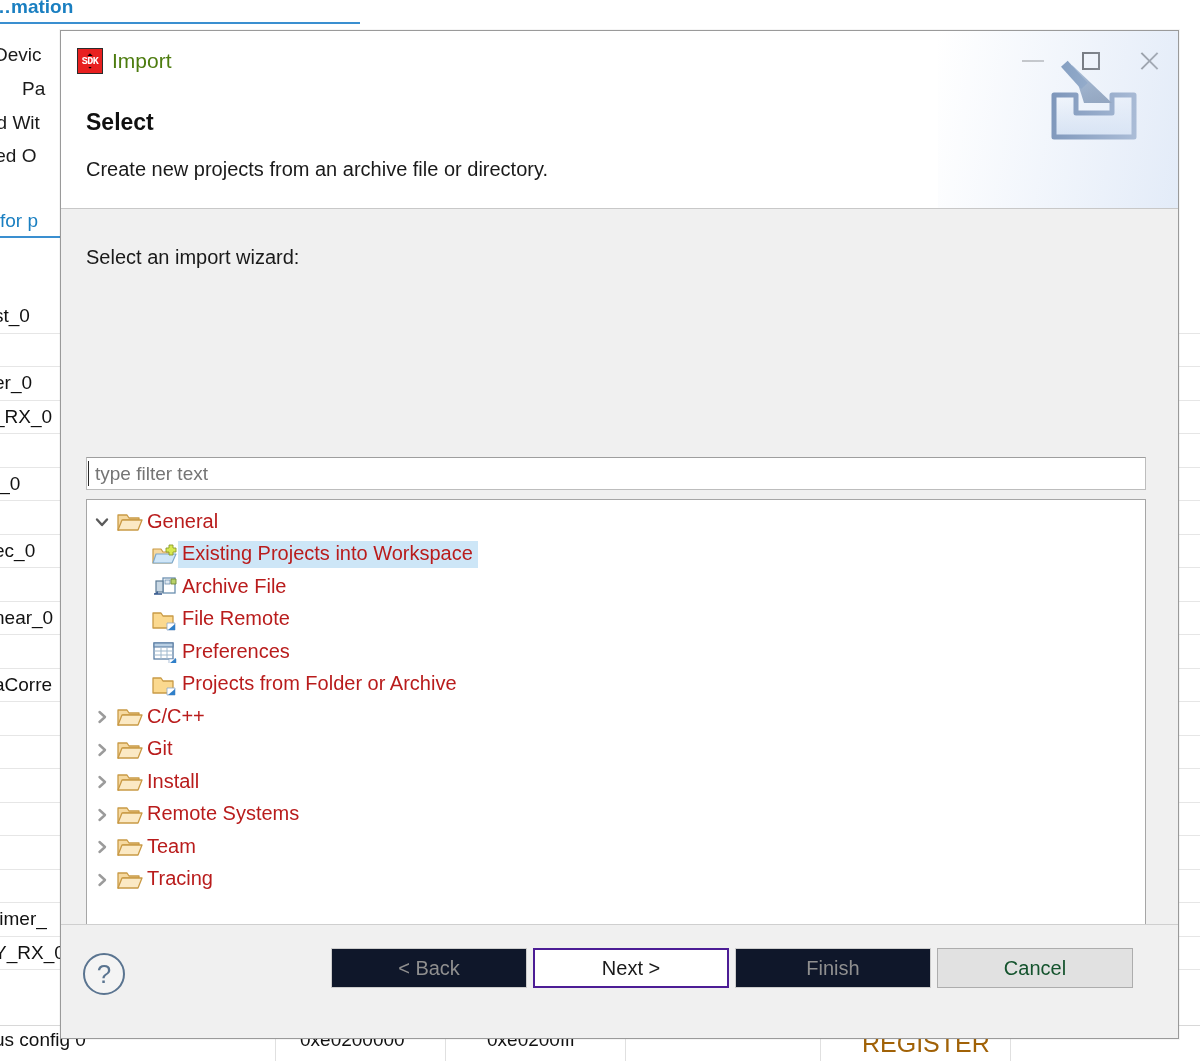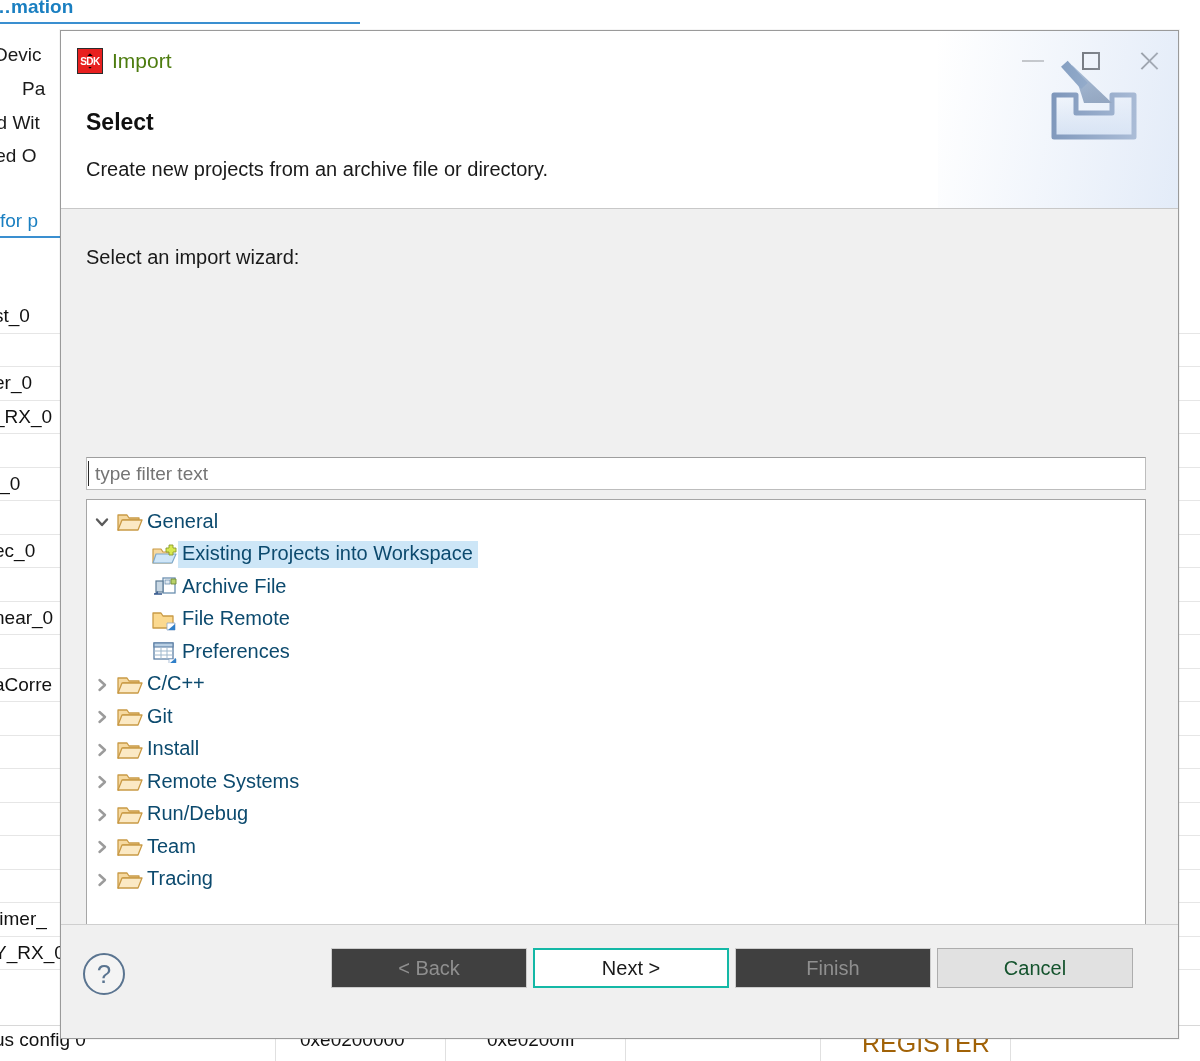--- a/index.html
+++ b/index.html
@@ -89,21 +89,21 @@
   .sdk-icon .b2 { right:-5px; top:-6px; width:16px; height:16px; transform: rotate(45deg); }
   .sdk-icon .b3 { left:-5px; bottom:-6px; width:16px; height:16px; transform: rotate(45deg); }
   .sdk-icon .b4 { right:-5px; bottom:-6px; width:16px; height:16px; transform: rotate(45deg); }
   .sdk-icon .bar {
     position: absolute; left: 0; right: 0; top: 7px; height: 11px;
     background: #e8201f;
   }
   .sdk-icon .txt {
     position: absolute; left: 0; right: 0; top: 6px;
     text-align: center; color: #fff; font-size: 10px; font-weight: bold;
-    font-family: Liberation Sans, sans-serif; letter-spacing: -0.5px;
+    font-family: Liberation Mono, monospace; letter-spacing: -0.5px;
     line-height: 14px; z-index: 3;
   }
   .title-text {
     margin-left: 9px; font-size: 21px; color: #4d7c0f;
   }
   .wincontrols {
     position: absolute; right: 0; top: 0; height: 60px;
     display: flex; align-items: center;
   }
   .wc {
@@ -162,21 +162,21 @@
     position: absolute; left: 25px; top: 290px;
     width: 1060px; height: 518px;
     background: #ffffff;
     border: 1px solid #a6a6a6;
     box-sizing: border-box;
     overflow: hidden;
   }
   .tree { padding: 6px 0 0 0; }
   .tnode {
     height: 32.5px; display: flex; align-items: center;
-    font-size: 20px; color: #0c4a6e;
+    font-size: 20px; color: #b91c1c;
     white-space: nowrap;
   }
   .tnode .twist {
     width: 30px; flex: none; display: flex;
     align-items: center; justify-content: center;
     color: #8d8d8d;
   }
   .tnode .lbl { padding: 1px 5px 3px 4px; }
   .tnode.selected .lbl {
     background: #cde6f7;
@@ -203,27 +203,27 @@
     display: flex; gap: 6px;
   }
   .btn {
     width: 196px; height: 40px;
     font-size: 20px;
     font-family: "Liberation Sans", sans-serif;
     display: flex; align-items: center; justify-content: center;
     box-sizing: border-box;
   }
   .btn.disabled {
-    background: #404040; color: #8f8f8f; border: 1px solid #cccccc;
+    background: #0f172a; color: #8f8f8f; border: 1px solid #cccccc;
   }
   .btn.normal {
     background: #e1e1e1; color: #14532d; border: 1px solid #adadad;
   }
   .btn.focused {
-    background: #ffffff; color: #1a1a1a; border: 2px solid #14b8a6;
+    background: #ffffff; color: #1a1a1a; border: 2px solid #4c1d95;
   }
 </style>
 </head>
 <body>
 
 <div id="root">
 
   <div class="bg">
     <div class="bg-title">…mation</div>
     <div class="bg-rule"></div>
@@ -423,20 +423,29 @@
               <span class="twist"></span>
               <span class="ficon"><svg width="26" height="22" viewBox="0 0 26 22">
     <rect x="2" y="2" width="19" height="16" fill="#ffffff" stroke="#5b7fa5" stroke-width="1.3"></rect>
     <rect x="2" y="2" width="19" height="4" fill="#b9cfe3" stroke="#5b7fa5" stroke-width="1.1"></rect>
     <path d="M9 6 V18 M15 6 V18 M2 10 H21 M2 14 H21" stroke="#9fb8cd" stroke-width="1"></path>
     <path d="M17 18 h7 v5 h-7 z" fill="#ffffff" stroke="#8aa6c8" stroke-width="0.7"></path>
     <path d="M18 22 l6 0 l0 -5 z" fill="#2f7fc9"></path>
   </svg></span>
               <span class="lbl">Preferences</span>
             </div>
+            <div class="tnode child">
+              <span class="twist"></span>
+              <span class="ficon"><svg width="26" height="22" viewBox="0 0 26 22">
+    <path d="M1 4 h8 l2 3 h10 v12 H1 z" fill="#fbd98f" stroke="#c99a45" stroke-width="1.3" stroke-linejoin="round"></path>
+    <path d="M15 14 h8 v7 h-8 z" fill="#ffffff" stroke="#8aa6c8" stroke-width="0.8"></path>
+    <path d="M16 21 l7 0 l0 -6 z" fill="#2f7fc9"></path>
+  </svg></span>
+              <span class="lbl">Projects from Folder or Archive</span>
+            </div>
             <div class="tnode">
               <span class="twist">
                 <svg width="14" height="14" viewBox="0 0 14 14">
                   <path d="M4.5 2 L10 7 L4.5 12" fill="none" stroke="#9b9b9b" stroke-width="2.4" stroke-linecap="round" stroke-linejoin="round"></path>
                 </svg>
               </span>
               <span class="ficon"><svg width="26" height="22" viewBox="0 0 26 22">
     <path d="M1 4 h9 l2 3 h10 v2 H6 L2 19 H1 z" fill="#f6d9a0" stroke="#c99a45" stroke-width="1.3" stroke-linejoin="round"></path>
     <path d="M5 9 h20 l-4 10 H1 z" fill="#fbe9c4" stroke="#c99a45" stroke-width="1.3" stroke-linejoin="round"></path>
   </svg></span>
@@ -470,32 +479,20 @@
               <span class="twist">
                 <svg width="14" height="14" viewBox="0 0 14 14">
                   <path d="M4.5 2 L10 7 L4.5 12" fill="none" stroke="#9b9b9b" stroke-width="2.4" stroke-linecap="round" stroke-linejoin="round"></path>
                 </svg>
               </span>
               <span class="ficon"><svg width="26" height="22" viewBox="0 0 26 22">
     <path d="M1 4 h9 l2 3 h10 v2 H6 L2 19 H1 z" fill="#f6d9a0" stroke="#c99a45" stroke-width="1.3" stroke-linejoin="round"></path>
     <path d="M5 9 h20 l-4 10 H1 z" fill="#fbe9c4" stroke="#c99a45" stroke-width="1.3" stroke-linejoin="round"></path>
   </svg></span>
               <span class="lbl">Remote Systems</span>
-            </div>
-            <div class="tnode">
-              <span class="twist">
-                <svg width="14" height="14" viewBox="0 0 14 14">
-                  <path d="M4.5 2 L10 7 L4.5 12" fill="none" stroke="#9b9b9b" stroke-width="2.4" stroke-linecap="round" stroke-linejoin="round"></path>
-                </svg>
-              </span>
-              <span class="ficon"><svg width="26" height="22" viewBox="0 0 26 22">
-    <path d="M1 4 h9 l2 3 h10 v2 H6 L2 19 H1 z" fill="#f6d9a0" stroke="#c99a45" stroke-width="1.3" stroke-linejoin="round"></path>
-    <path d="M5 9 h20 l-4 10 H1 z" fill="#fbe9c4" stroke="#c99a45" stroke-width="1.3" stroke-linejoin="round"></path>
-  </svg></span>
-              <span class="lbl">Run/Debug</span>
             </div>
             <div class="tnode">
               <span class="twist">
                 <svg width="14" height="14" viewBox="0 0 14 14">
                   <path d="M4.5 2 L10 7 L4.5 12" fill="none" stroke="#9b9b9b" stroke-width="2.4" stroke-linecap="round" stroke-linejoin="round"></path>
                 </svg>
               </span>
               <span class="ficon"><svg width="26" height="22" viewBox="0 0 26 22">
     <path d="M1 4 h9 l2 3 h10 v2 H6 L2 19 H1 z" fill="#f6d9a0" stroke="#c99a45" stroke-width="1.3" stroke-linejoin="round"></path>
     <path d="M5 9 h20 l-4 10 H1 z" fill="#fbe9c4" stroke="#c99a45" stroke-width="1.3" stroke-linejoin="round"></path>

